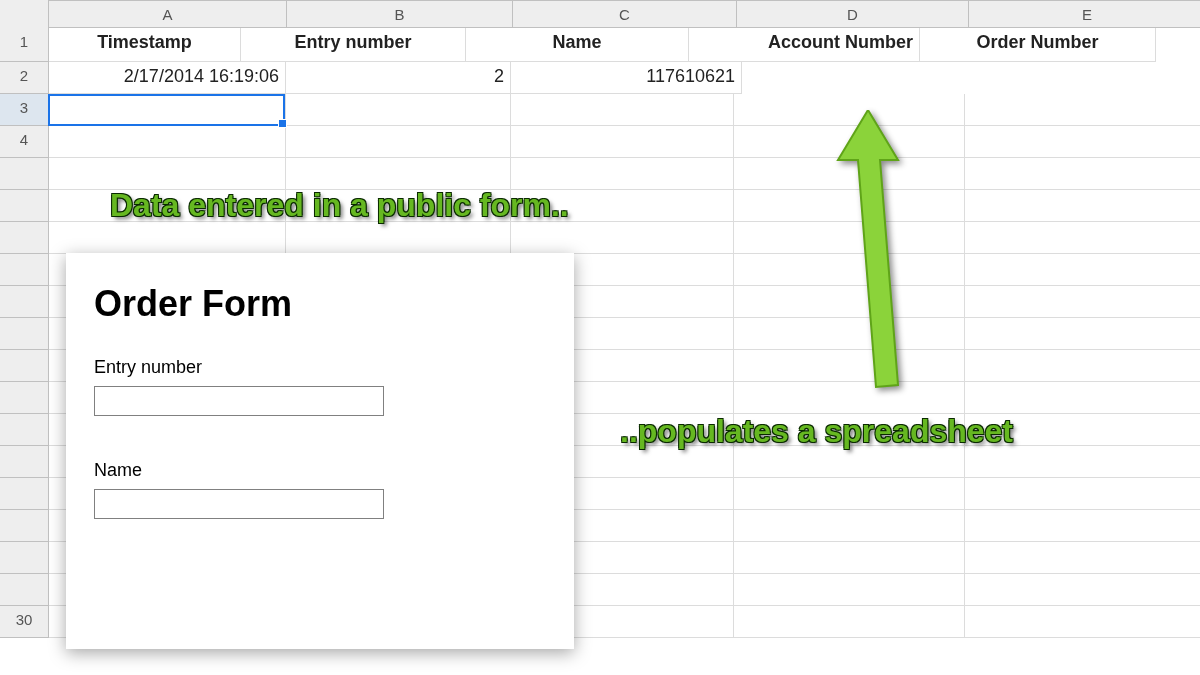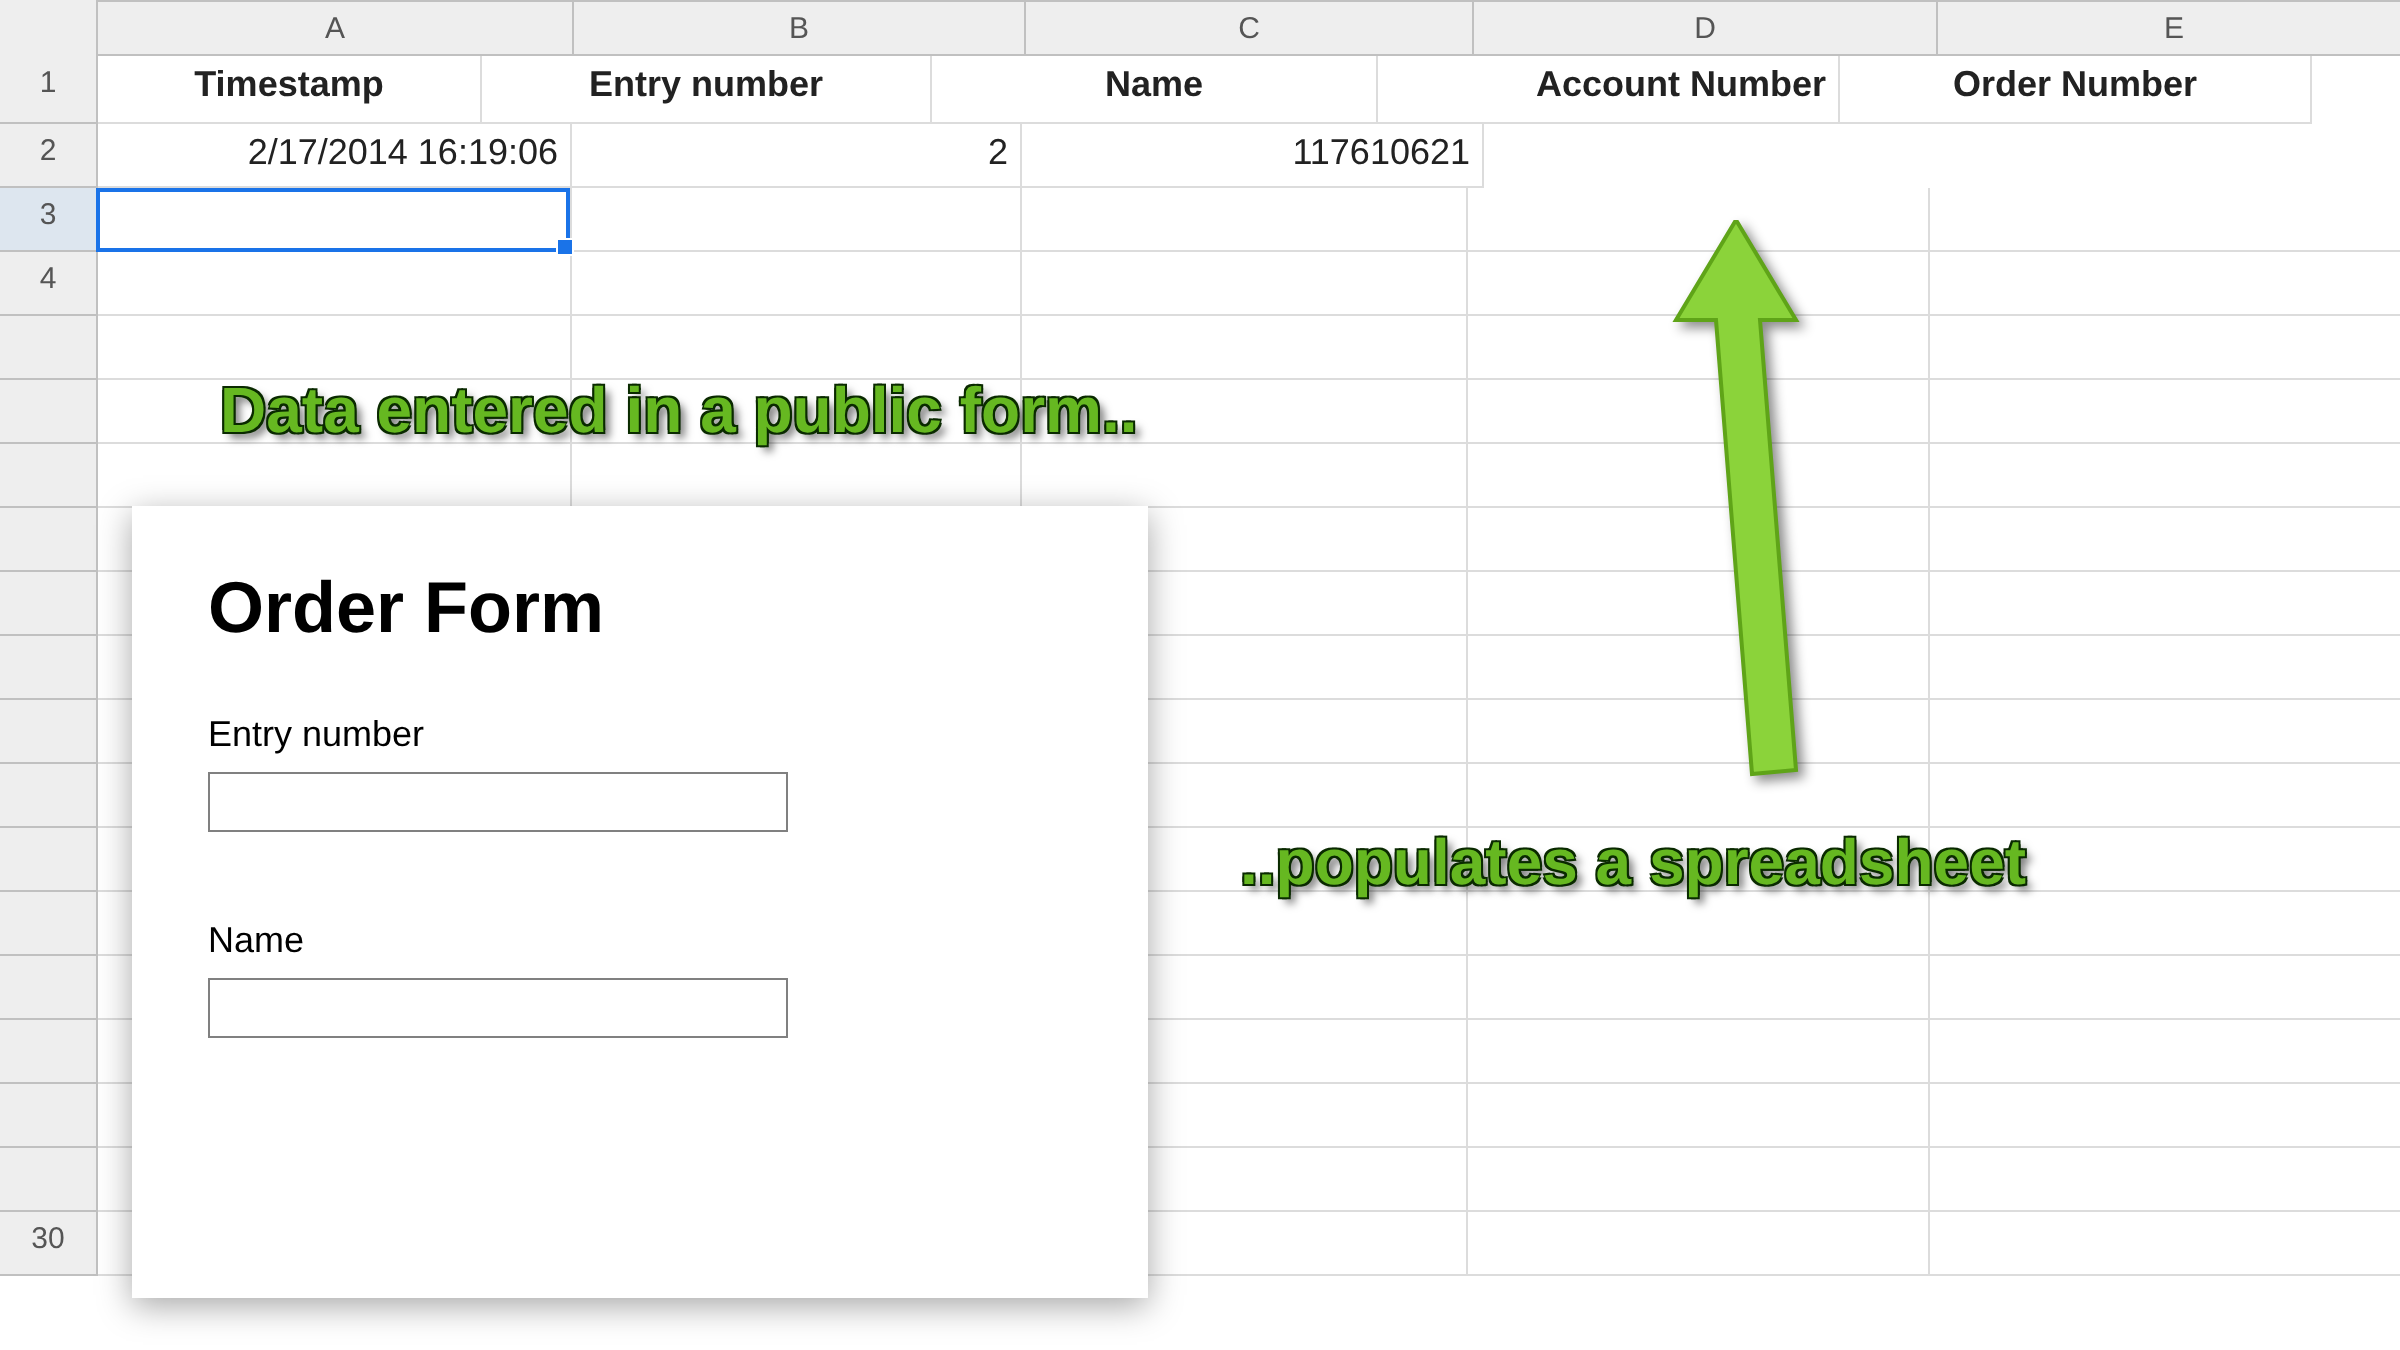--- a/index.html
+++ b/index.html
@@ -7,21 +7,21 @@
   
   .colh{border-right:1px solid #c0c0c0;border-bottom:1px solid #c0c0c0;border-top:1px solid #c0c0c0;background:#eeeeee;text-align:center;font-size:15px;color:#555;padding:5px 0;}
   .rowh{width:48px;border-right:1px solid #c0c0c0;border-bottom:1px solid #c0c0c0;background:#eeeeee;text-align:center;font-size:15px;color:#555;padding:5px 0;}
   .rowh.selected{background:#dde6ef;}
   .cell{border-right:1px solid #dcdcdc;border-bottom:1px solid #dcdcdc;font-size:18px;padding:4px 6px;color:#222;box-sizing:border-box;white-space:nowrap;overflow:hidden;}
   .hdr{font-weight:bold;text-align:center;}
   .num{text-align:right;}
   .txt{text-align:left;}
   .activecell{position:absolute;border:2px solid #1a73e8;background:#fff;box-sizing:border-box;}
   .activecell .handle{position:absolute;right:-4px;bottom:-4px;width:7px;height:7px;background:#1a73e8;border:1px solid #fff;}
-  .formcard{position:absolute;left:66px;top:253px;width:508px;height:396px;background:#fff;box-shadow:0 4px 16px rgba(0,0,0,0.35);padding:30px 38px;box-sizing:border-box;}
+  .formcard{position:absolute;left:66px;top:253px;width:508px;height:396px;background:#fff;box-shadow:0 4px 16px rgba(0,0,0,0.35);padding:30px 28px;box-sizing:border-box;}
   .formcard h1{margin:0 0 32px 0;font-size:36px;font-weight:bold;color:#000;font-family:Arial,sans-serif;}
   .formcard .lbl{font-size:18px;color:#000;margin-bottom:8px;}
   .formcard .inp{width:290px;height:30px;border:1px solid #808080;background:#fff;margin-bottom:44px;font-size:15px;padding:2px 4px;box-sizing:border-box;}
   .annot{position:absolute;font-size:32px;font-weight:bold;color:#66b821;text-shadow:
     -1px -1px 0 #0a2a00, 1px -1px 0 #0a2a00, -1px 1px 0 #0a2a00, 1px 1px 0 #0a2a00,
     3px 3px 4px rgba(0,0,0,0.55);white-space:nowrap;}
   
   .row{display:flex;flex-direction:row;align-items:stretch;}
   .row .rowh,.row .cell,.row .colh{flex:0 0 auto;}
 </style>

